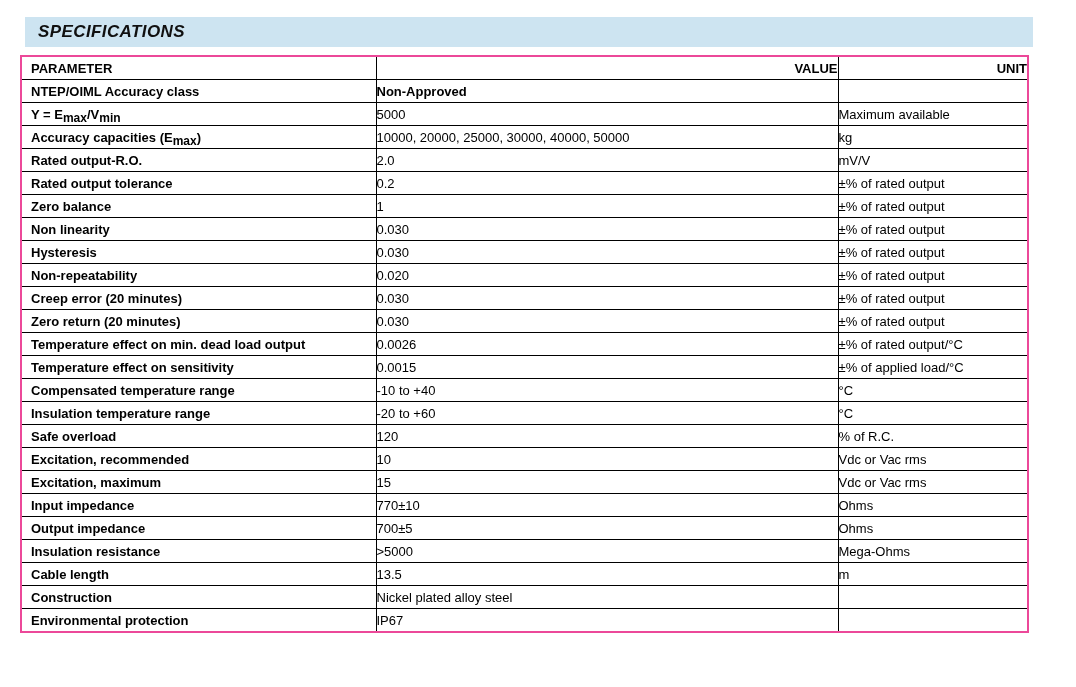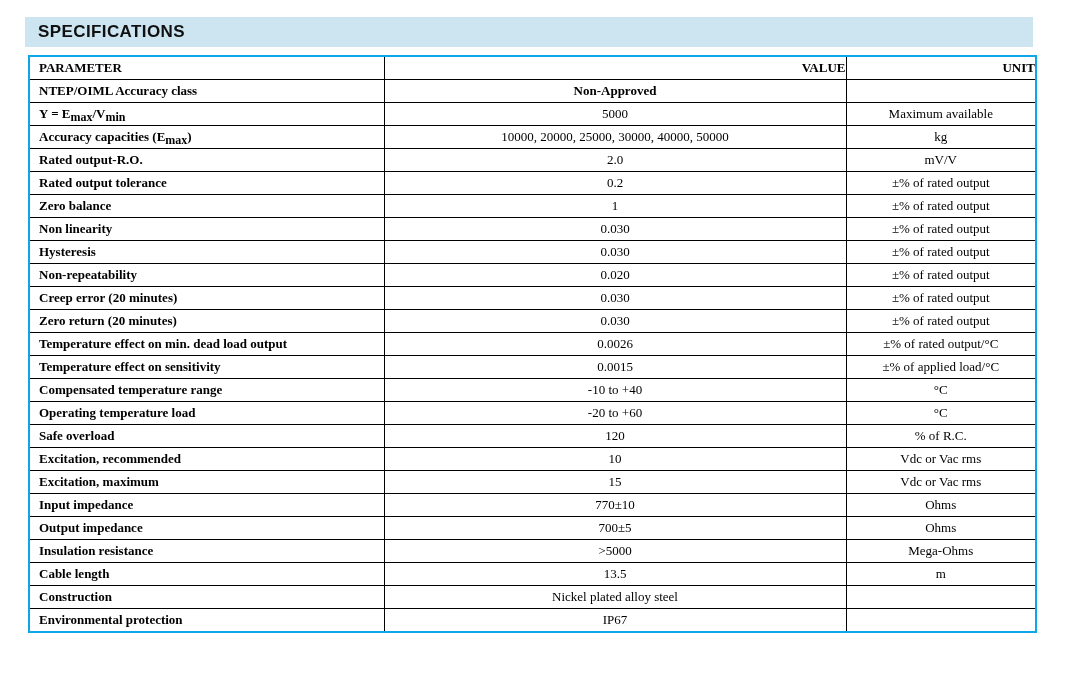--- a/index.html
+++ b/index.html
@@ -21,36 +21,36 @@
     position: absolute;
     left: 25px;
     top: 17px;
     width: 1008px;
     height: 30px;
     background: #cde4f1;
     display: flex;
     align-items: center;
     box-sizing: border-box;
     padding-left: 13px;
+    font-style: italic;
   }
   .title-bar .title-text {
     font-weight: bold;
     font-size: 17px;
     letter-spacing: 0.4px;
     color: #101010;
   }
   table.spec-table {
     position: absolute;
-    left: 28px;
+    left: 20px;
     top: 55px;
     width: 1007px;
     border-collapse: collapse;
     table-layout: fixed;
-    border: 2px solid #0ea5e9;
-    font-family: Liberation Serif, serif;
+    border: 2px solid #ec4899;
   }
   .spec-table th, .spec-table td {
     border: 1px solid #000000;
     height: 22px;
     font-size: 13px;
     padding: 0;
     overflow: hidden;
     white-space: nowrap;
   }
   .spec-table th {
@@ -58,21 +58,20 @@
     text-align: right;
   }
   .spec-table th.param,
   .spec-table td.param {
     text-align: left;
     padding-left: 9px;
     font-weight: bold;
   }
   .spec-table td.val,
   .spec-table td.unit {
-    text-align: center;
     font-weight: normal;
   }
   .spec-table td.val.bold {
     font-weight: bold;
   }
   .spec-table sub {
     font-size: 12px;
     vertical-align: -3px;
     line-height: 0;
   }
@@ -164,21 +163,21 @@
           <td class="param"><span>Temperature effect on sensitivity</span></td>
           <td class="val">0.0015</td>
           <td class="unit">±% of applied load/°C</td>
         </tr>
         <tr>
           <td class="param"><span>Compensated temperature range</span></td>
           <td class="val">-10 to +40</td>
           <td class="unit">°C</td>
         </tr>
         <tr>
-          <td class="param"><span>Operating temperature load</span></td>
+          <td class="param"><span>Insulation temperature range</span></td>
           <td class="val">-20 to +60</td>
           <td class="unit">°C</td>
         </tr>
         <tr>
           <td class="param"><span>Safe overload</span></td>
           <td class="val">120</td>
           <td class="unit">% of R.C.</td>
         </tr>
         <tr>
           <td class="param"><span>Excitation, recommended</span></td>

